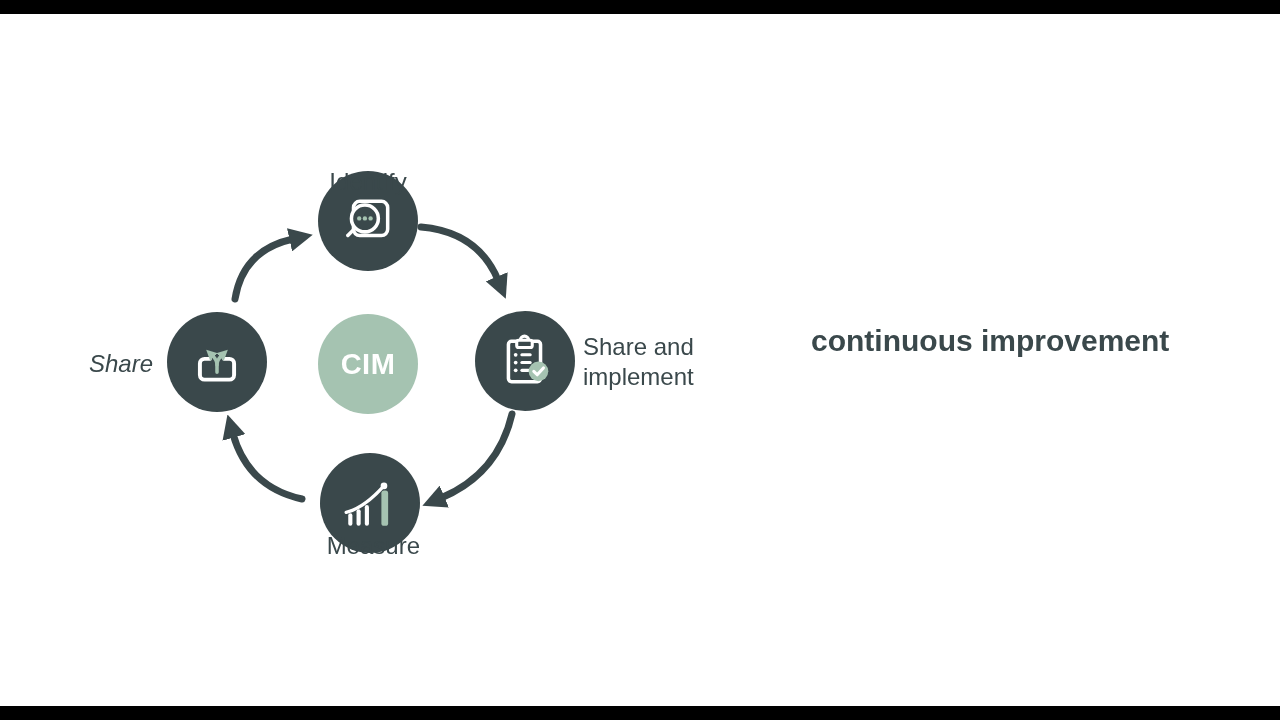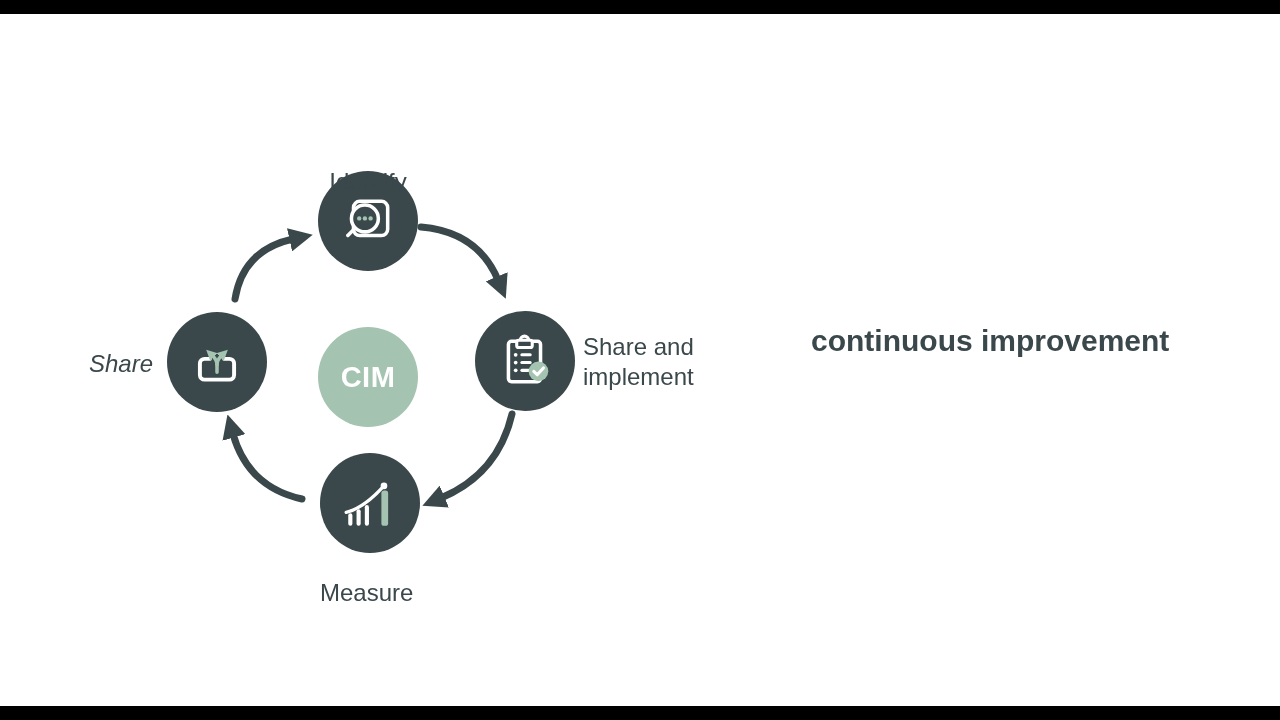--- a/index.html
+++ b/index.html
@@ -47,38 +47,38 @@
     align-items: center;
     justify-content: center;
   }
   .circle.dark { background: var(--dark, #3a484b); }
   .circle.green { background: var(--accent, #a5c3b1); }
 
   .circle.identify { left: 318px; top: 171px; }
   .circle.plan     { left: 475px; top: 311px; }
   .circle.measure  { left: 320px; top: 453px; }
   .circle.share    { left: 167px; top: 312px; }
-  .circle.cim      { left: 318px; top: 327px; text-align: center; }
+  .circle.cim      { left: 318px; top: 314px; text-align: center; }
 
   .cim-text {
     color: var(--white, #fff);
     font-size: 29px;
     font-weight: 700;
     letter-spacing: 0.5px;
   }
 
   .node-label {
     position: absolute;
     color: var(--dark, #3a484b);
     font-size: 24px;
     line-height: 28px;
   }
   .label-identify { left: 318px; top: 137px; width: 100px; text-align: center; margin-top: 31px; }
   .label-plan     { left: 583px; top: 332px; width: 140px; text-align: left; line-height: 30px; }
-  .label-measure  { left: 320px; top: 579px; width: 100px; text-align: left; }
+  .label-measure  { left: 320px; top: 532px; width: 100px; text-align: right; }
   .label-share    { left: 53px;  top: 350px; width: 100px; text-align: right; font-style: italic; }
 
   .headline {
     position: absolute;
     left: 811px;
     top: 321px;
     width: 400px;
     color: var(--dark, #3a484b);
     font-size: 30px;
     line-height: 40px;

